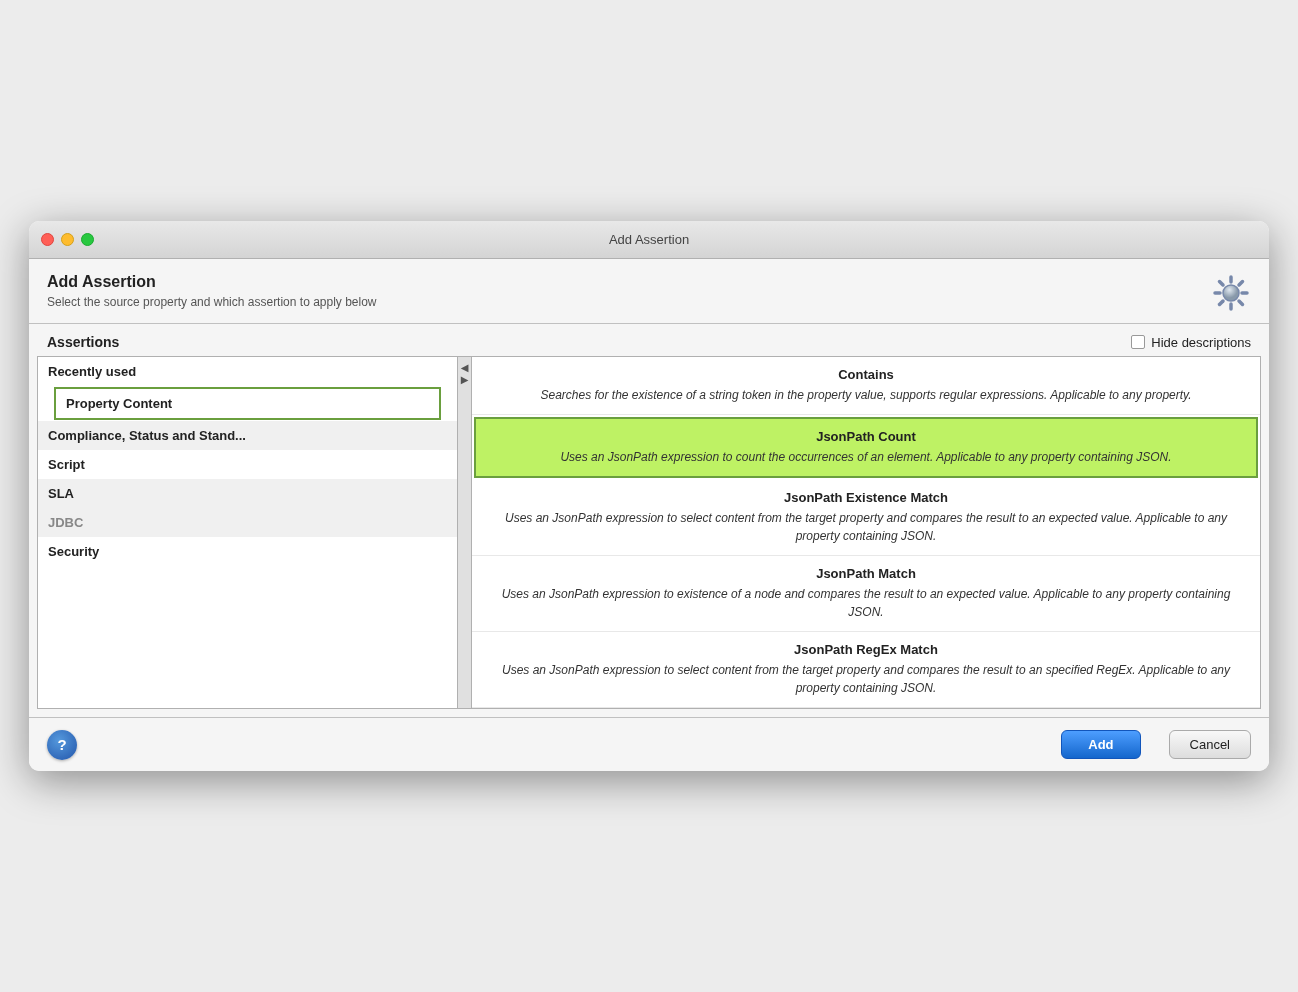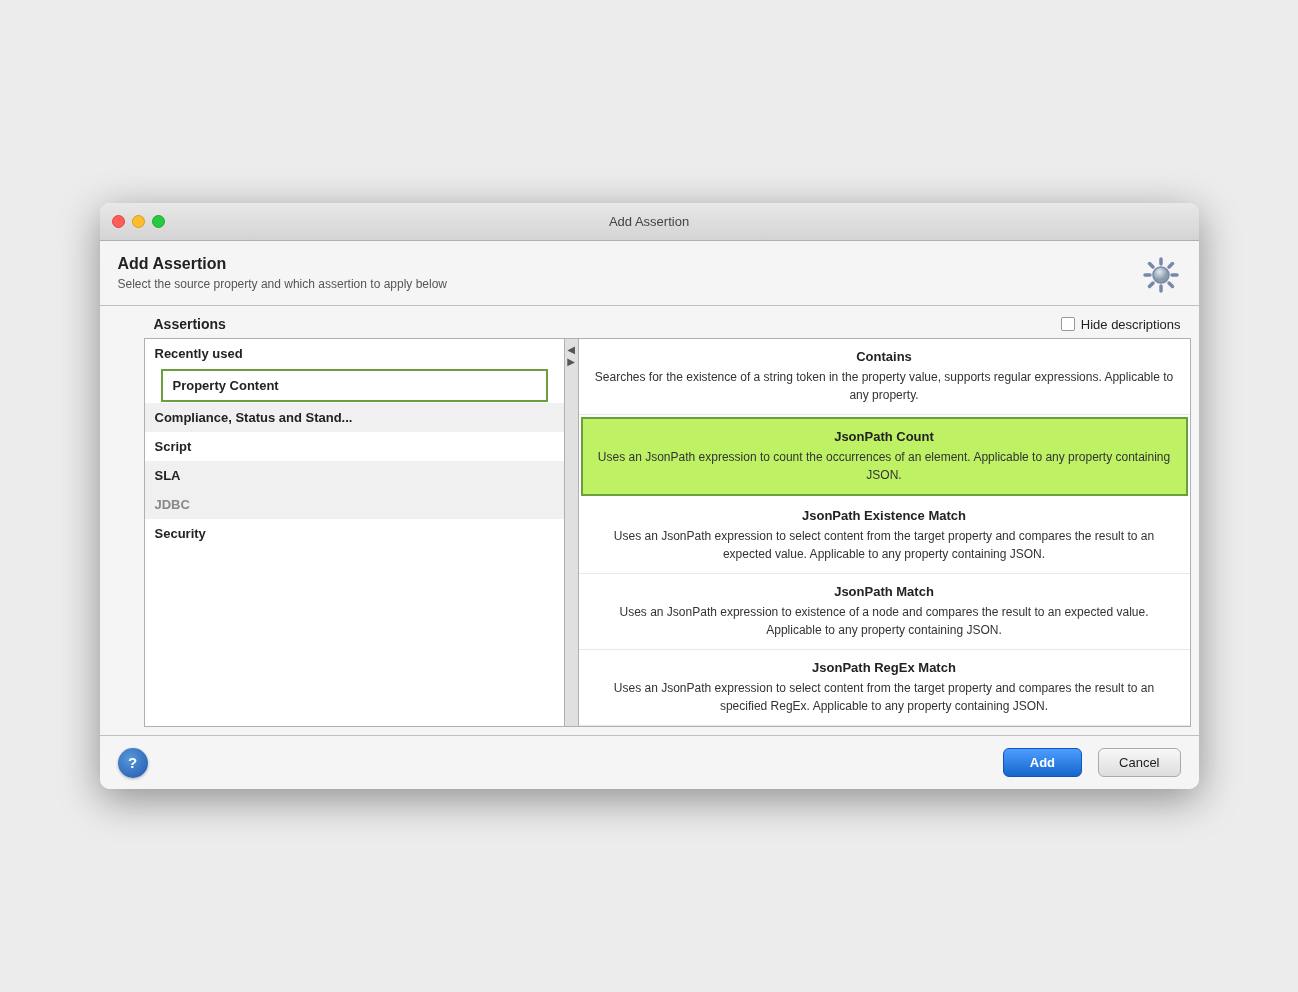--- a/index.html
+++ b/index.html
@@ -10,21 +10,21 @@
       background: #ececec;
       display: flex;
       justify-content: center;
       align-items: center;
       width: 1298px;
       height: 992px;
       overflow: hidden;
     }
 
     .window {
-      width: 1099px;
+      width: 1240px;
       background: #f5f5f5;
       border-radius: 10px;
       box-shadow: 0 10px 40px rgba(0,0,0,0.4);
       overflow: hidden;
       display: flex;
       flex-direction: column;
     }
 
     
     .titlebar {
@@ -90,21 +90,20 @@
       height: 40px;
       flex-shrink: 0;
     }
 
     
     .assertions-section {
       flex: 1;
       display: flex;
       flex-direction: column;
       overflow: hidden;
-      padding-left: 36px;
     }
 
     .assertions-header {
       padding: 10px 18px 6px 18px;
       display: flex;
       align-items: center;
       justify-content: space-between;
       background: #f5f5f5;
     }
 
@@ -260,20 +259,21 @@
       font-weight: bold;
       font-size: 13px;
       color: #222;
       margin-bottom: 4px;
     }
 
     .assertion-desc {
       font-size: 12px;
       color: #333;
       line-height: 1.5;
+      font-style: italic;
     }
 
     
     .footer {
       height: 54px;
       background: #f5f5f5;
       border-top: 1px solid #c0c0c0;
       display: flex;
       align-items: center;
       justify-content: space-between;
@@ -291,21 +291,21 @@
       align-items: center;
       justify-content: center;
       color: white;
       font-size: 15px;
       font-weight: bold;
       box-shadow: 0 1px 3px rgba(0,0,0,0.3);
     }
 
     .footer-right {
       display: flex;
-      gap: 16px;
+      gap: 28px;
     }
 
     .btn-add {
       background: linear-gradient(to bottom, #4d9eff, #1466cc);
       color: #fff;
       border: 1px solid #1155bb;
       border-radius: 6px;
       padding: 6px 26px;
       font-size: 13px;
       font-weight: 600;

